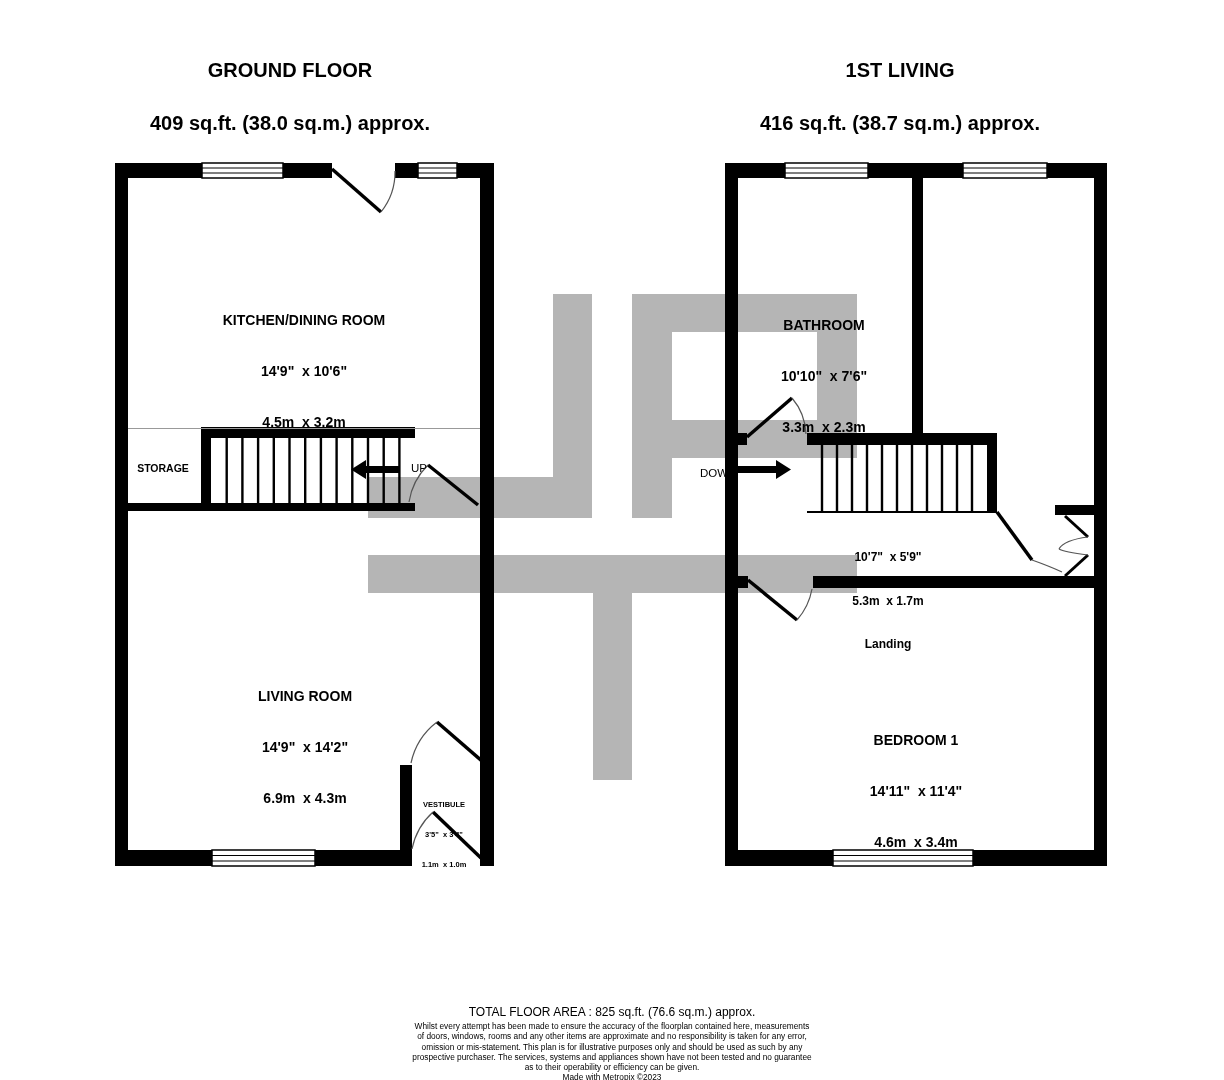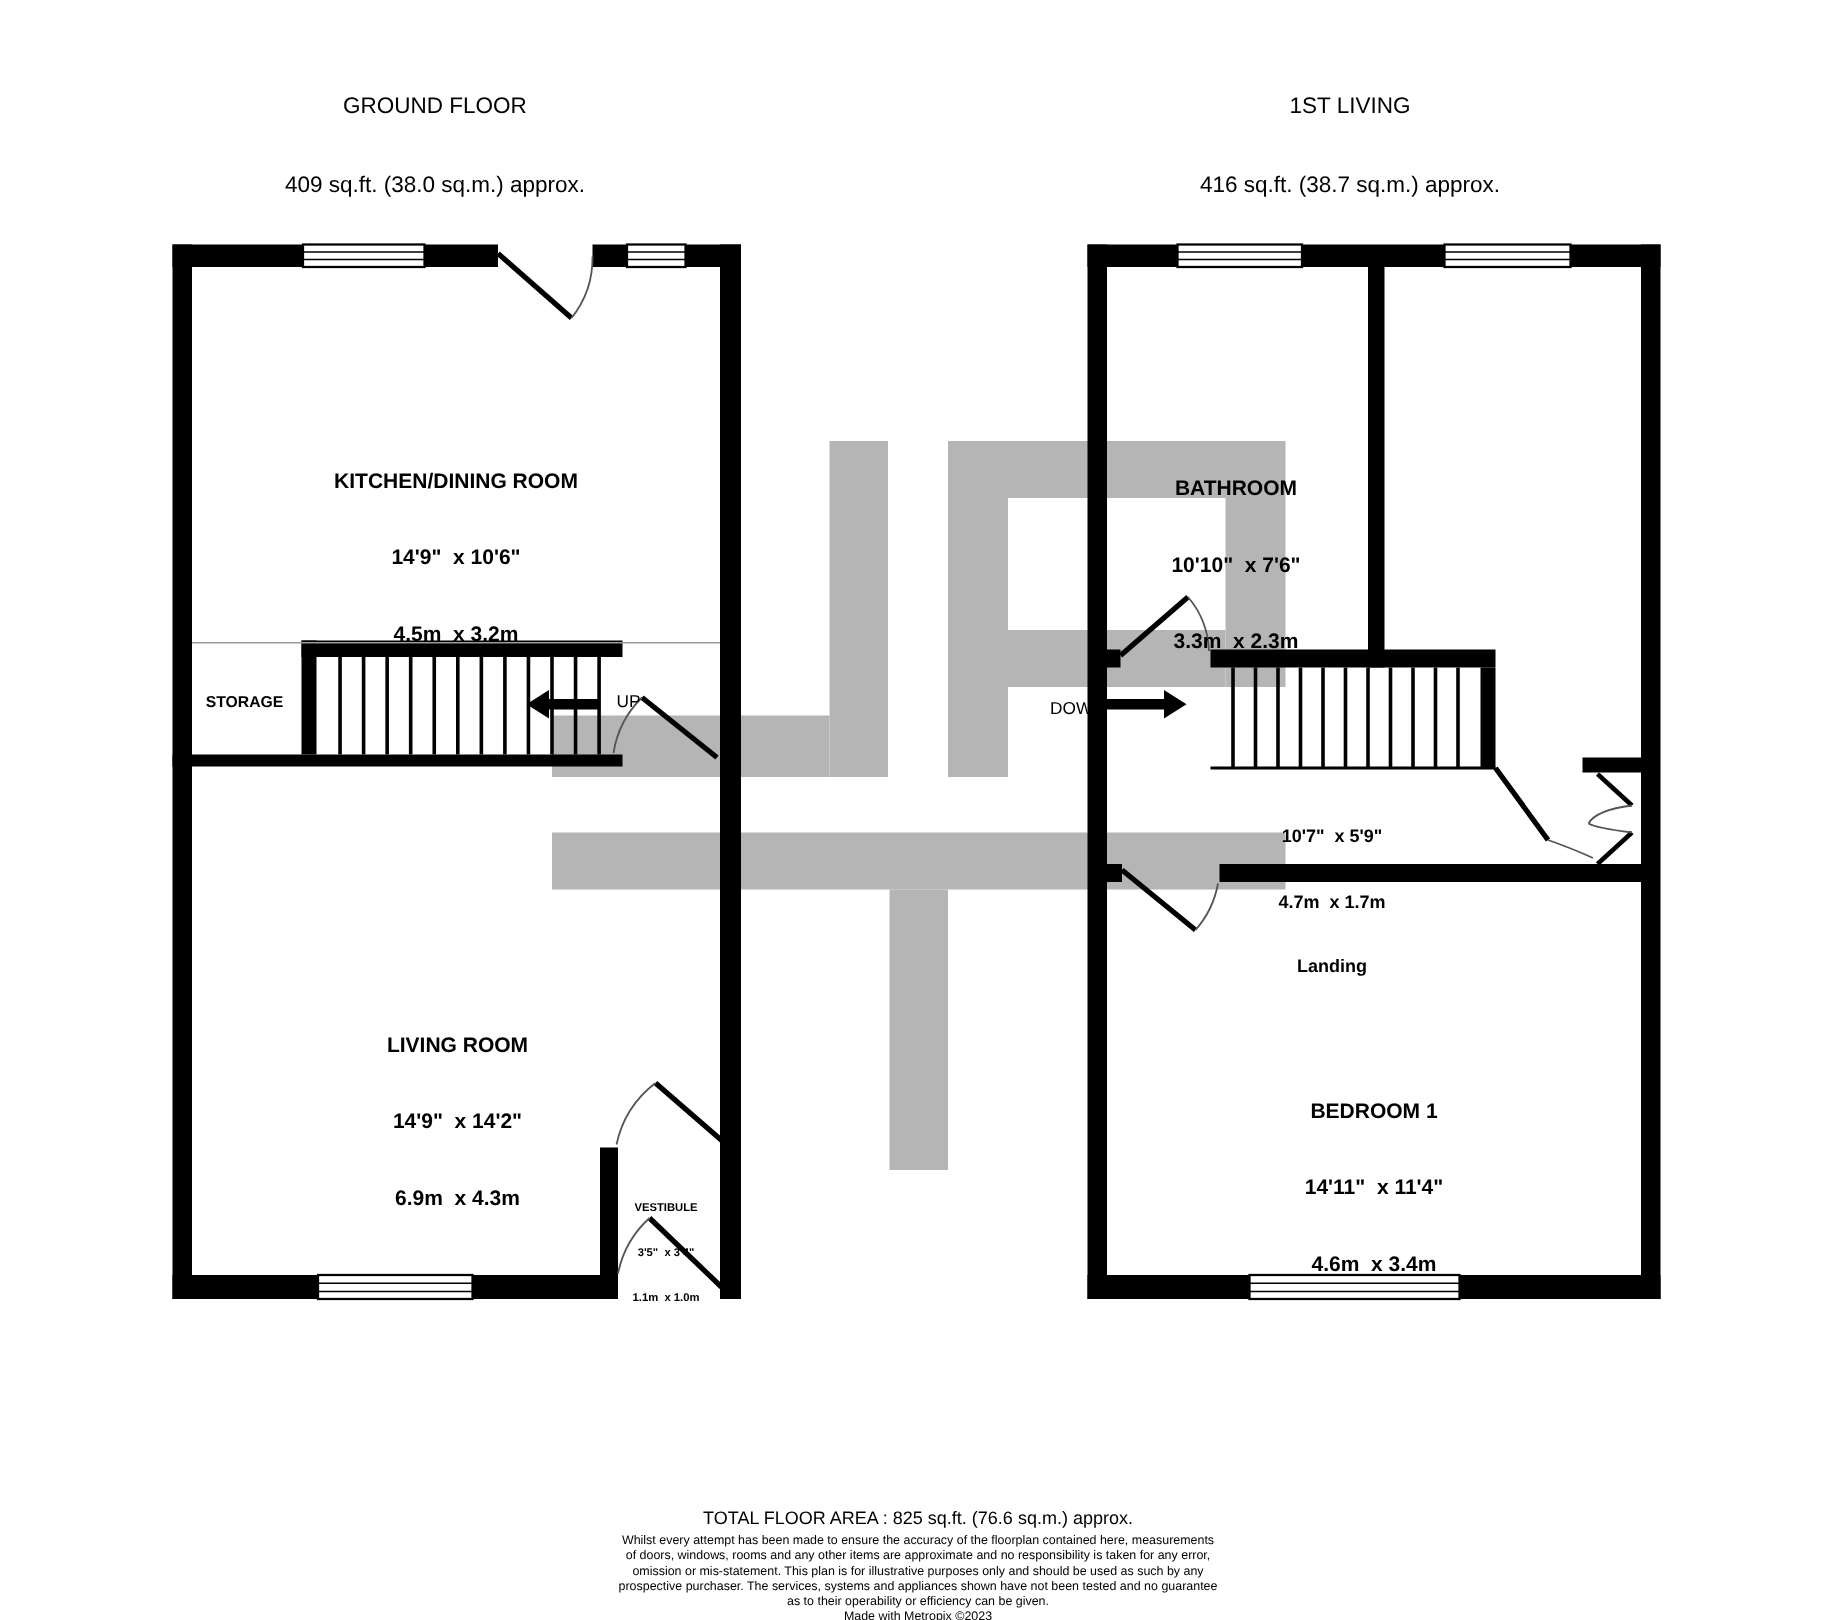--- a/index.html
+++ b/index.html
@@ -6,21 +6,21 @@
   #stage{
     position:relative;width:1224px;height:1080px;background:#ffffff;
     font-family:"Liberation Sans", sans-serif;color:#000;overflow:hidden;
   }
   #plan-svg{position:absolute;left:0;top:0;z-index:2;}
   .plan-label{
     position:absolute;transform:translateX(-50%);text-align:center;
     font-weight:bold;white-space:pre;z-index:3;color:#000;
   }
   .plan-label div{white-space:pre;}
-  .floor-header{font-weight:normal;font-size:15px;line-height:17.5px;}
+  .floor-header{font-weight:bold;font-size:20px;line-height:17.5px;}
   .room-lg{font-size:14px;line-height:17px;}
   .room-md{font-size:12px;line-height:14.5px;}
   .room-xs{font-size:7.5px;line-height:10px;}
   .storage-label{font-size:10.5px;line-height:12px;}
   .dir-label{font-weight:normal;font-size:11.5px;line-height:13px;}
   .label-under{
     position:absolute;z-index:1;font-weight:normal;font-size:11.5px;
     line-height:13px;white-space:pre;color:#000;
   }
   .footer-total{font-weight:normal;font-size:12px;line-height:14px;}
@@ -172,21 +172,21 @@
   </div>
 
   <div class="plan-label room-lg" style="left:916px;top:698px;">
     <div>BEDROOM 1</div>
     <div>14'11"  x 11'4"</div>
     <div>4.6m  x 3.4m</div>
   </div>
 
   <div class="plan-label room-md" style="left:888px;top:521px;">
     <div>10'7"  x 5'9"</div>
-    <div>4.7m  x 1.7m</div>
+    <div>5.3m  x 1.7m</div>
     <div>Landing</div>
   </div>
 
   <div class="plan-label room-xs" style="left:444px;top:780px;">
     <div>VESTIBULE</div>
     <div>3'5"  x 3'4"</div>
     <div>1.1m  x 1.0m</div>
   </div>
 
   <div class="plan-label storage-label" style="left:163px;top:462px;">STORAGE</div>

